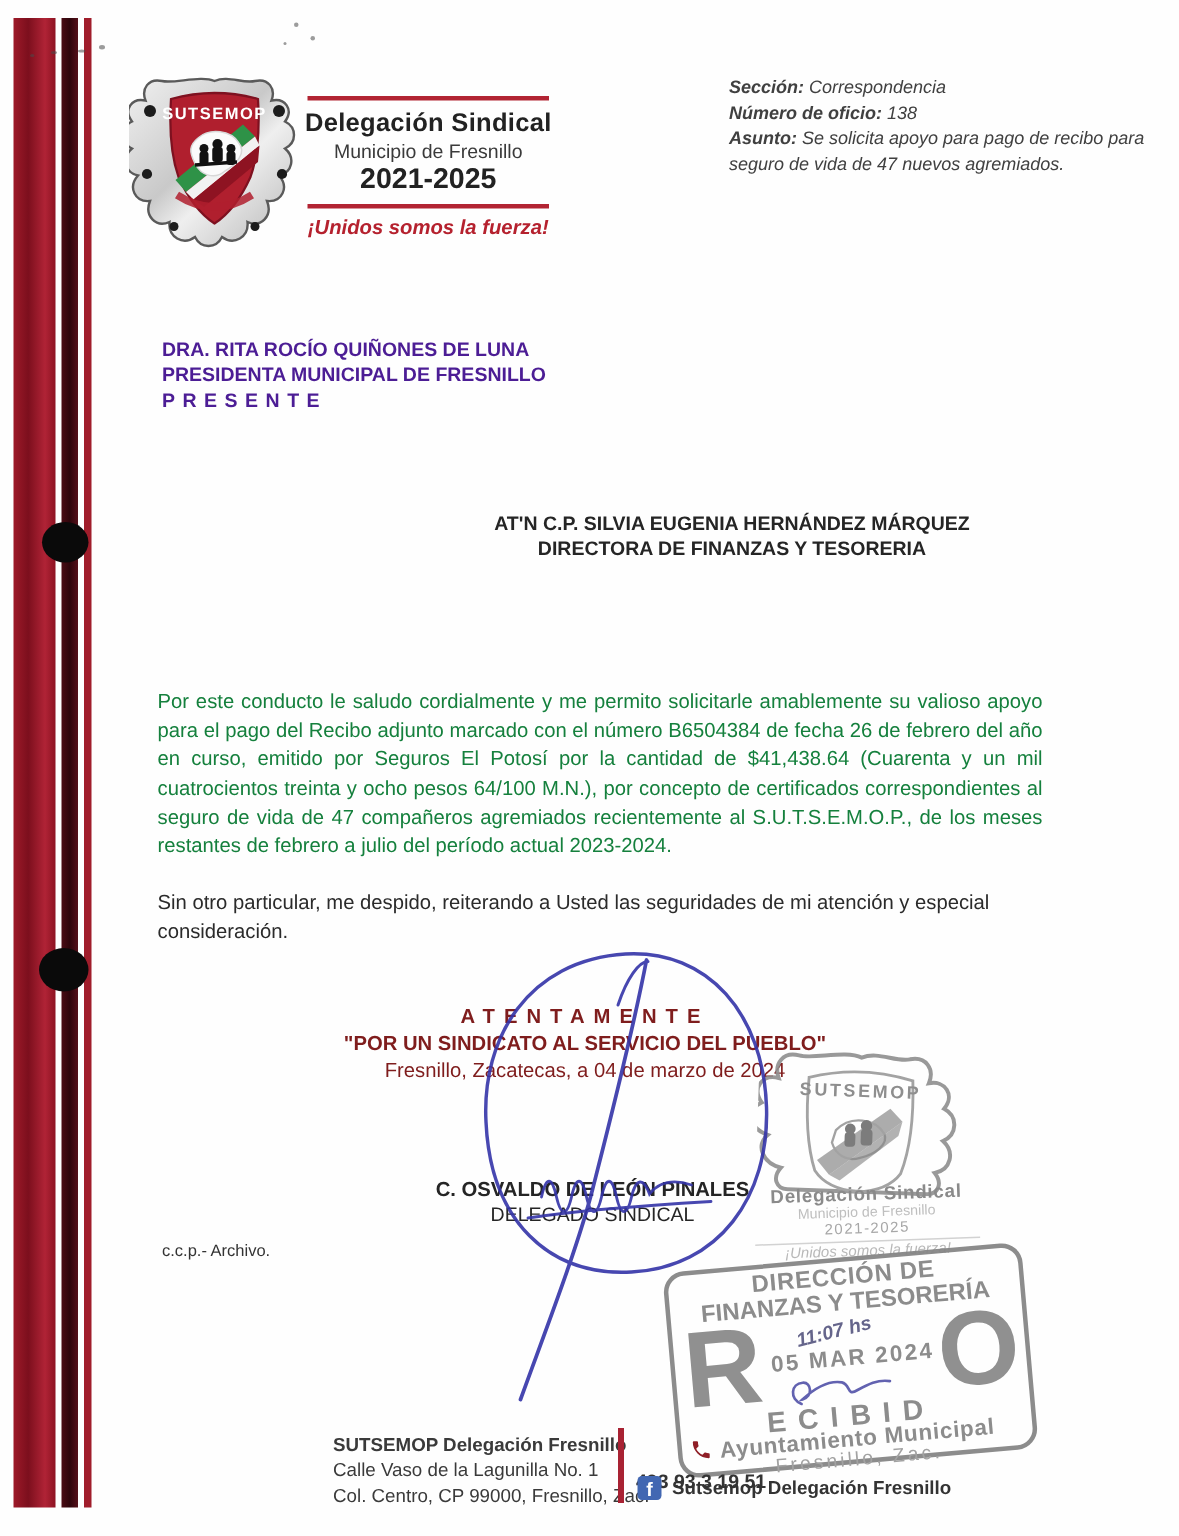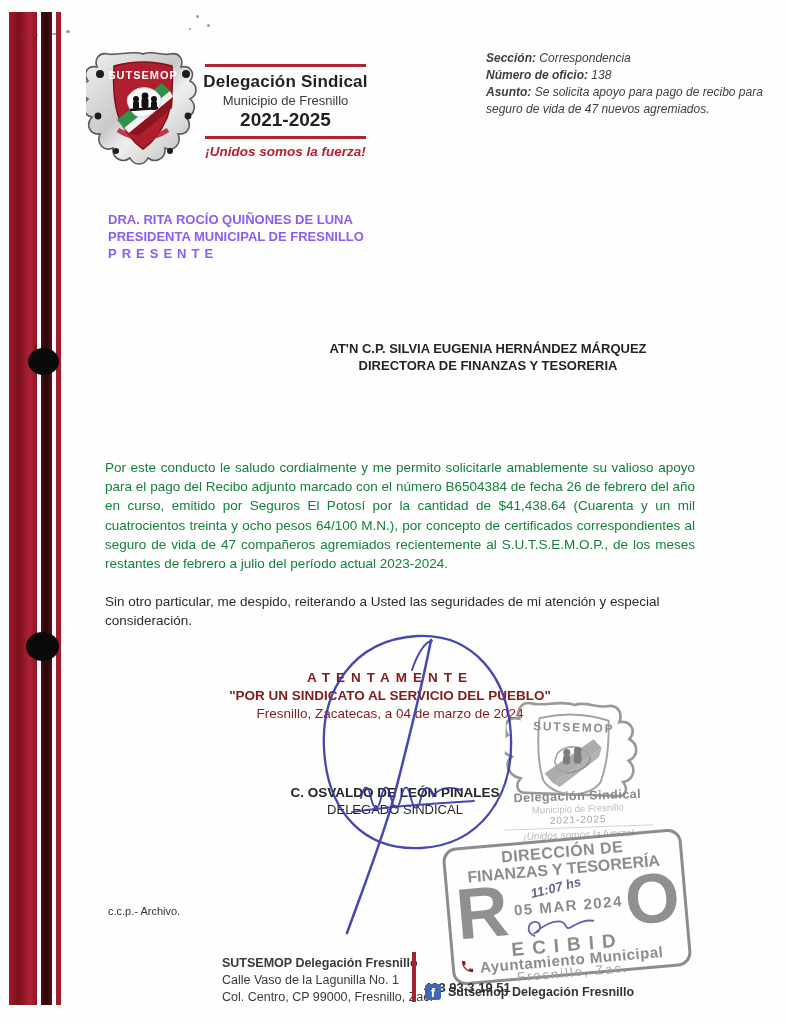--- a/index.html
+++ b/index.html
@@ -17,36 +17,36 @@
   .lh{left:203px;top:64px;width:165px;text-align:center;}
   .redline{height:3px;background:#b22433;margin:0 2px;}
   .lh-org{font-size:17px;font-weight:bold;color:#222;margin-top:5px;letter-spacing:.2px;}
   .lh-mun{font-size:13px;color:#3a3a3a;margin-top:1px;}
   .lh-period{font-size:19px;font-weight:bold;color:#222;margin:1px 0 5px 0;}
   .lh-slogan{font-size:13.5px;font-weight:bold;font-style:italic;color:#b5212e;margin-top:5px;}
   
   .meta{left:486px;top:50px;width:286px;font-size:12px;line-height:17px;color:#404040;font-style:italic;}
   .meta b{font-weight:bold;}
   
-  .recip{left:108px;top:211px;font-size:13px;font-weight:bold;line-height:17px;color:#8b5cf6;}
+  .recip{left:108px;top:224px;font-size:13px;font-weight:bold;line-height:17px;color:#4c1d95;}
   .present{letter-spacing:5px;}
   
   .attn{left:280px;top:340px;width:416px;text-align:center;font-size:13px;font-weight:bold;line-height:17px;color:#252525;}
   
   .para1{left:105px;top:458px;width:590px;font-size:13.5px;line-height:19.2px;text-align:justify;color:#15803d;}
   .para2{left:105px;top:592px;width:590px;font-size:13.5px;line-height:19.2px;color:#2b2b2b;}
   
   .closing{left:170px;top:670px;width:440px;text-align:center;color:#7f1d1d;}
   .atent{font-size:13.5px;font-weight:bold;letter-spacing:6px;}
   .motto{font-size:13.5px;font-weight:bold;margin-top:3px;}
   .dateline{font-size:13.5px;margin-top:3px;}
   .signer{left:235px;top:785px;width:320px;text-align:center;color:#252525;}
   .signer-name{font-size:13.5px;font-weight:bold;}
   .signer-title{font-size:13px;margin-top:2px;}
-  .ccp{left:108px;top:905px;font-size:11px;color:#333;}
+  .ccp{left:108px;top:828px;font-size:11px;color:#333;}
   
   .sealtxt{left:503px;top:789px;width:150px;text-align:center;color:#8a8a8a;transform:rotate(-2deg);}
   .sealtxt .l1{font-size:12.5px;font-weight:bold;letter-spacing:.5px;}
   .sealtxt .l2{font-size:9.5px;opacity:.55;}
   .sealtxt .l3{font-size:10px;opacity:.75;letter-spacing:1px;}
   .sealtxt .l4{font-size:10px;font-style:italic;opacity:.6;border-top:1px solid #b5b5b5;margin-top:2px;padding-top:1px;}
   
   .stamp{left:447px;top:838px;width:234px;height:132px;border:3.5px solid #858585;border-radius:14px;
          transform:rotate(-5deg);color:#858585;opacity:.94;background:rgba(255,255,255,0.05);}
   .stamp .dept1{position:absolute;top:2px;width:100%;text-align:center;font-size:16px;font-weight:bold;letter-spacing:.5px;}

